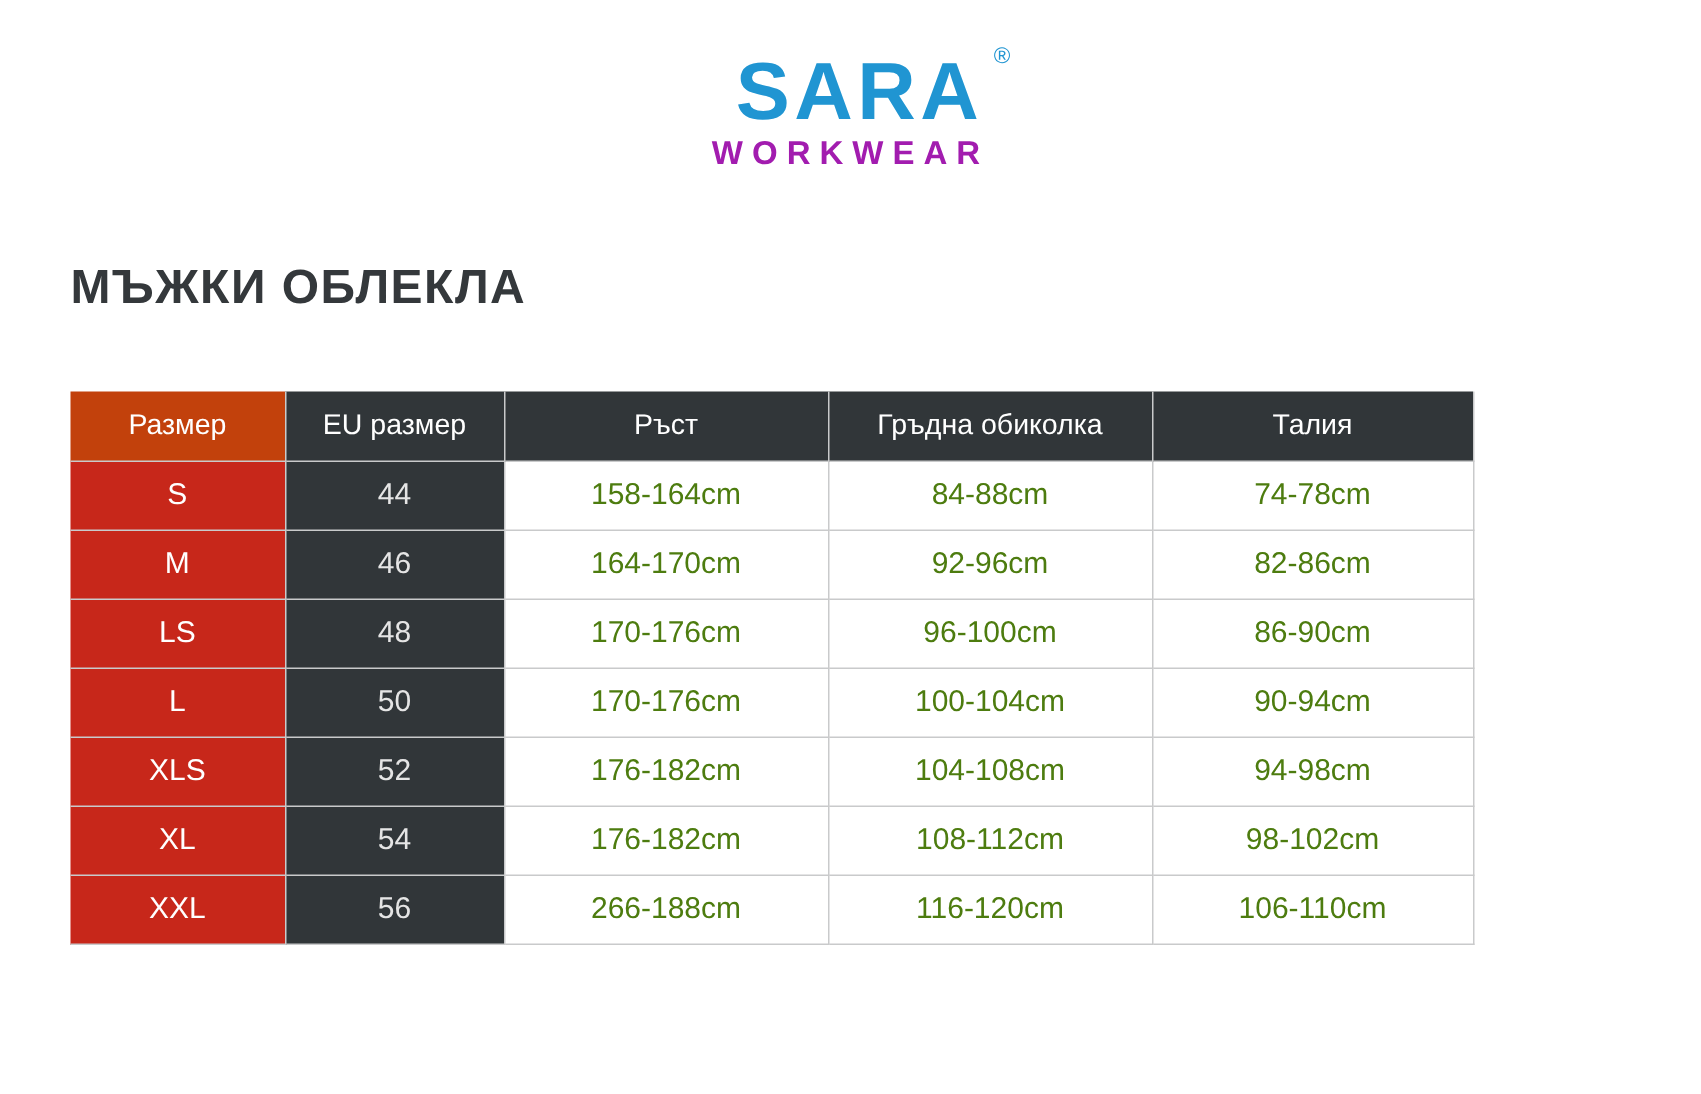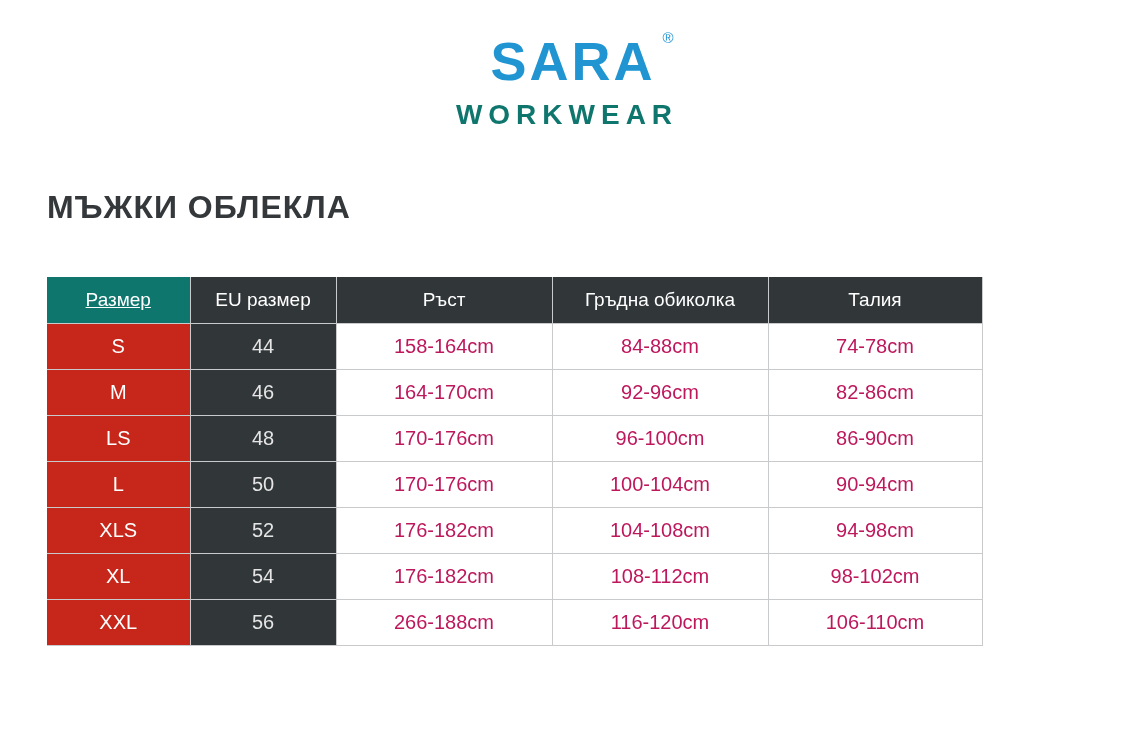--- a/index.html
+++ b/index.html
@@ -29,25 +29,25 @@
   .logo-reg {
     position: absolute;
     top: -4px;
     right: -18px;
     font-size: 15px;
     font-weight: 400;
     letter-spacing: 0;
     color: #2095D2;
   }
   .logo-sub {
-    margin-top: 13px;
-    font-size: 28px;
+    margin-top: 3px;
+    font-size: 22px;
     font-weight: 600;
     letter-spacing: 6px;
-    color: #0f766e;
+    color: #a21caf;
   }
   .page-title {
     margin: 60px 0 0 47px;
     font-size: 32px;
     font-weight: 800;
     letter-spacing: 1px;
     color: #34383B;
   }
   table.size-table {
     margin: 51px 0 0 47px;
@@ -64,24 +64,24 @@
     font-weight: 400;
   }
   .size-table thead th {
     height: 46px;
     background: #313639;
     color: #ffffff;
     font-size: 19px;
     border-top: none;
   }
   .size-table tr > *:first-child { border-left: none; }
-  .size-table thead th.col-red { background: #0f766e; text-decoration: underline; }
+  .size-table thead th.col-red { background: #c2410c; }
   .size-table td {
     font-size: 20px;
-    color: #be185d;
+    color: #4d7c0f;
     background: #ffffff;
   }
   .size-table td.col-red  { background: #C7271A; color: #ffffff; }
   .size-table td.col-dark { background: #313639; color: #e5e5e5; }
 </style>
 </head>
 <body>
 
 <div class="logo-wrap">
   <div class="logo-main">

